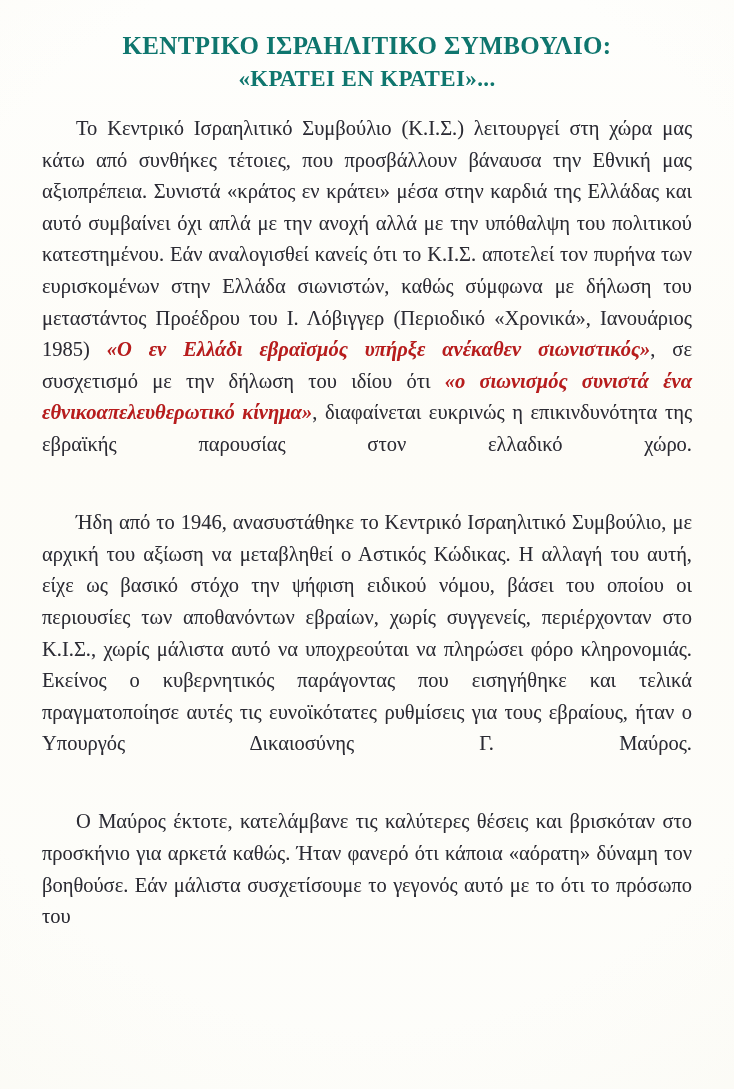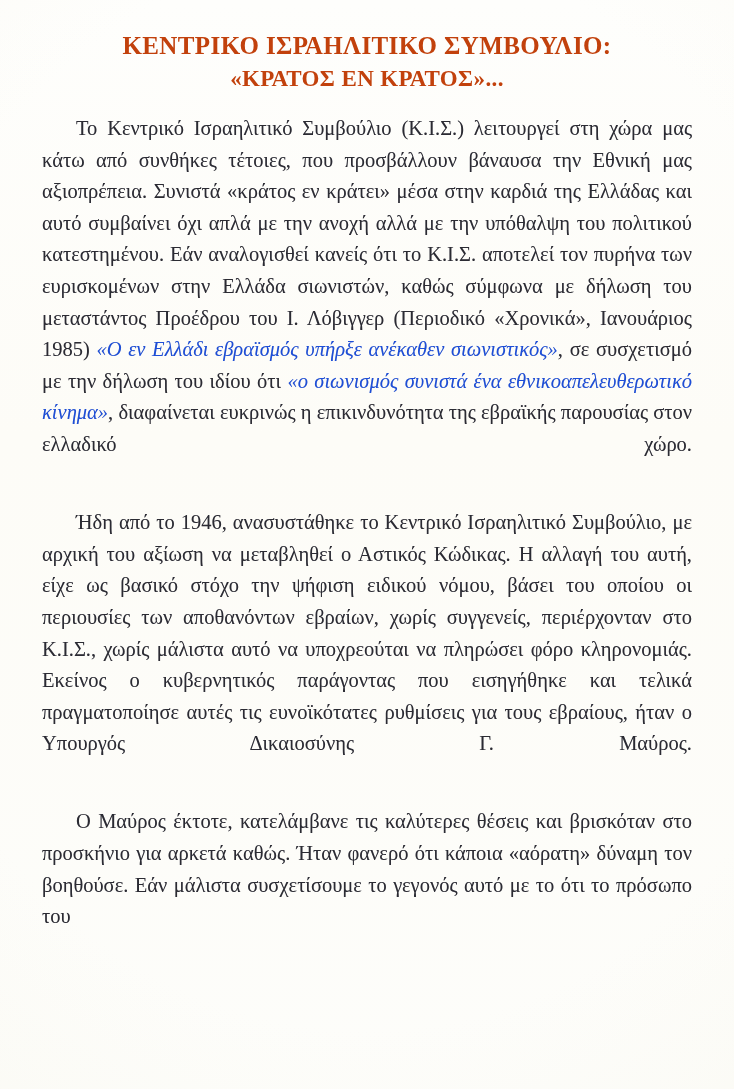--- a/index.html
+++ b/index.html
@@ -26,21 +26,21 @@
   }
   .page {
     position: relative;
     z-index: 1;
     padding: 0;
   }
 
   .doc-title {
     text-align: center;
     font-weight: bold;
-    color: #c2410c;
+    color: #0f766e;
     letter-spacing: 0.4px;
     margin: 0;
     padding: 0 40px;
   }
   .doc-title .tline {
     display: block;
     font-size: 25px;
     line-height: 32px;
   }
   .doc-title .tline.line2 {
@@ -70,23 +70,23 @@
     hyphens: none;
   }
   p.para + p.para {
     margin-top: 15px;
   }
   
   p.para {
     text-shadow: 0 0 0.6px rgba(60,60,80,0.22);
   }
   b.bi {
-    font-weight: normal;
+    font-weight: bold;
     font-style: italic;
-    color: #1d4ed8;
+    color: #b91c1c;
   }
   
   p.para::after {
     content: "";
     display: inline-block;
     width: 100%;
   }
   p.para.noj::after {
     content: none;
   }
@@ -94,21 +94,21 @@
 </head>
 <body>
 
 <div class="paper"></div>
 
 <div class="page">
 
   <div class="title-block">
     <h1 class="doc-title">
       <span class="tline line1">ΚΕΝΤΡΙΚΟ ΙΣΡΑΗΛΙΤΙΚΟ ΣΥΜΒΟΥΛΙΟ:</span>
-      <span class="tline line2">«ΚΡΑΤΟΣ ΕΝ ΚΡΑΤΟΣ»...</span>
+      <span class="tline line2">«ΚΡΑΤΕΙ ΕΝ ΚΡΑΤΕΙ»...</span>
     </h1>
   </div>
 
   <div class="body-col">
     <p class="para" id="para-1"><span>Το Κεντρικό Ισραηλιτικό Συμβούλιο (Κ.Ι.Σ.) λειτουργεί στη χώρα μας κάτω από συνθήκες τέτοιες, που προσβάλλουν βάναυσα την Εθνική μας αξιοπρέπεια. Συνιστά «κράτος εν κράτει» μέσα στην καρδιά της Ελλάδας και αυτό συμβαίνει όχι απλά με την ανοχή αλλά με την υπόθαλψη του πολιτικού κατεστημένου. Εάν αναλογισθεί κανείς ότι το Κ.Ι.Σ. αποτελεί τον πυρήνα των ευρισκομένων στην Ελλάδα σιωνιστών, καθώς σύμφωνα με δήλωση του μεταστάντος Προέδρου του Ι. Λόβιγγερ (Περιοδικό «Χρονικά», Ιανουάριος 1985) </span><b class="bi">«Ο εν Ελλάδι εβραϊσμός υπήρξε ανέκαθεν σιωνιστικός»</b><span>, σε συσχετισμό με την δήλωση του ιδίου ότι </span><b class="bi">«ο σιωνισμός συνιστά ένα εθνικοαπελευθερωτικό κίνημα»</b><span>, διαφαίνεται ευκρινώς η επικινδυνότητα της εβραϊκής παρουσίας στον ελλαδικό χώρο.</span></p>
     <p class="para" id="para-2"><span>Ήδη από το 1946, ανασυστάθηκε το Κεντρικό Ισραηλιτικό Συμβούλιο, με αρχική του αξίωση να μεταβληθεί ο Αστικός Κώδικας. Η αλλαγή του αυτή, είχε ως βασικό στόχο την ψήφιση ειδικού νόμου, βάσει του οποίου οι περιουσίες των αποθανόντων εβραίων, χωρίς συγγενείς, περιέρχονταν στο Κ.Ι.Σ., χωρίς μάλιστα αυτό να υποχρεούται να πληρώσει φόρο κληρονομιάς. Εκείνος ο κυβερνητικός παράγοντας που εισηγήθηκε και τελικά πραγματοποίησε αυτές τις ευνοϊκότατες ρυθμίσεις για τους εβραίους, ήταν ο Υπουργός Δικαιοσύνης Γ. Μαύρος.</span></p>
     <p class="para noj" id="para-3"><span>Ο Μαύρος έκτοτε, κατελάμβανε τις καλύτερες θέσεις και βρισκόταν στο προσκήνιο για αρκετά καθώς. Ήταν φανερό ότι κάποια «αόρατη» δύναμη τον βοηθούσε. Εάν μάλιστα συσχετίσουμε το γεγονός αυτό με το ότι το πρόσωπο του</span></p>
   </div>
 
 </div>

